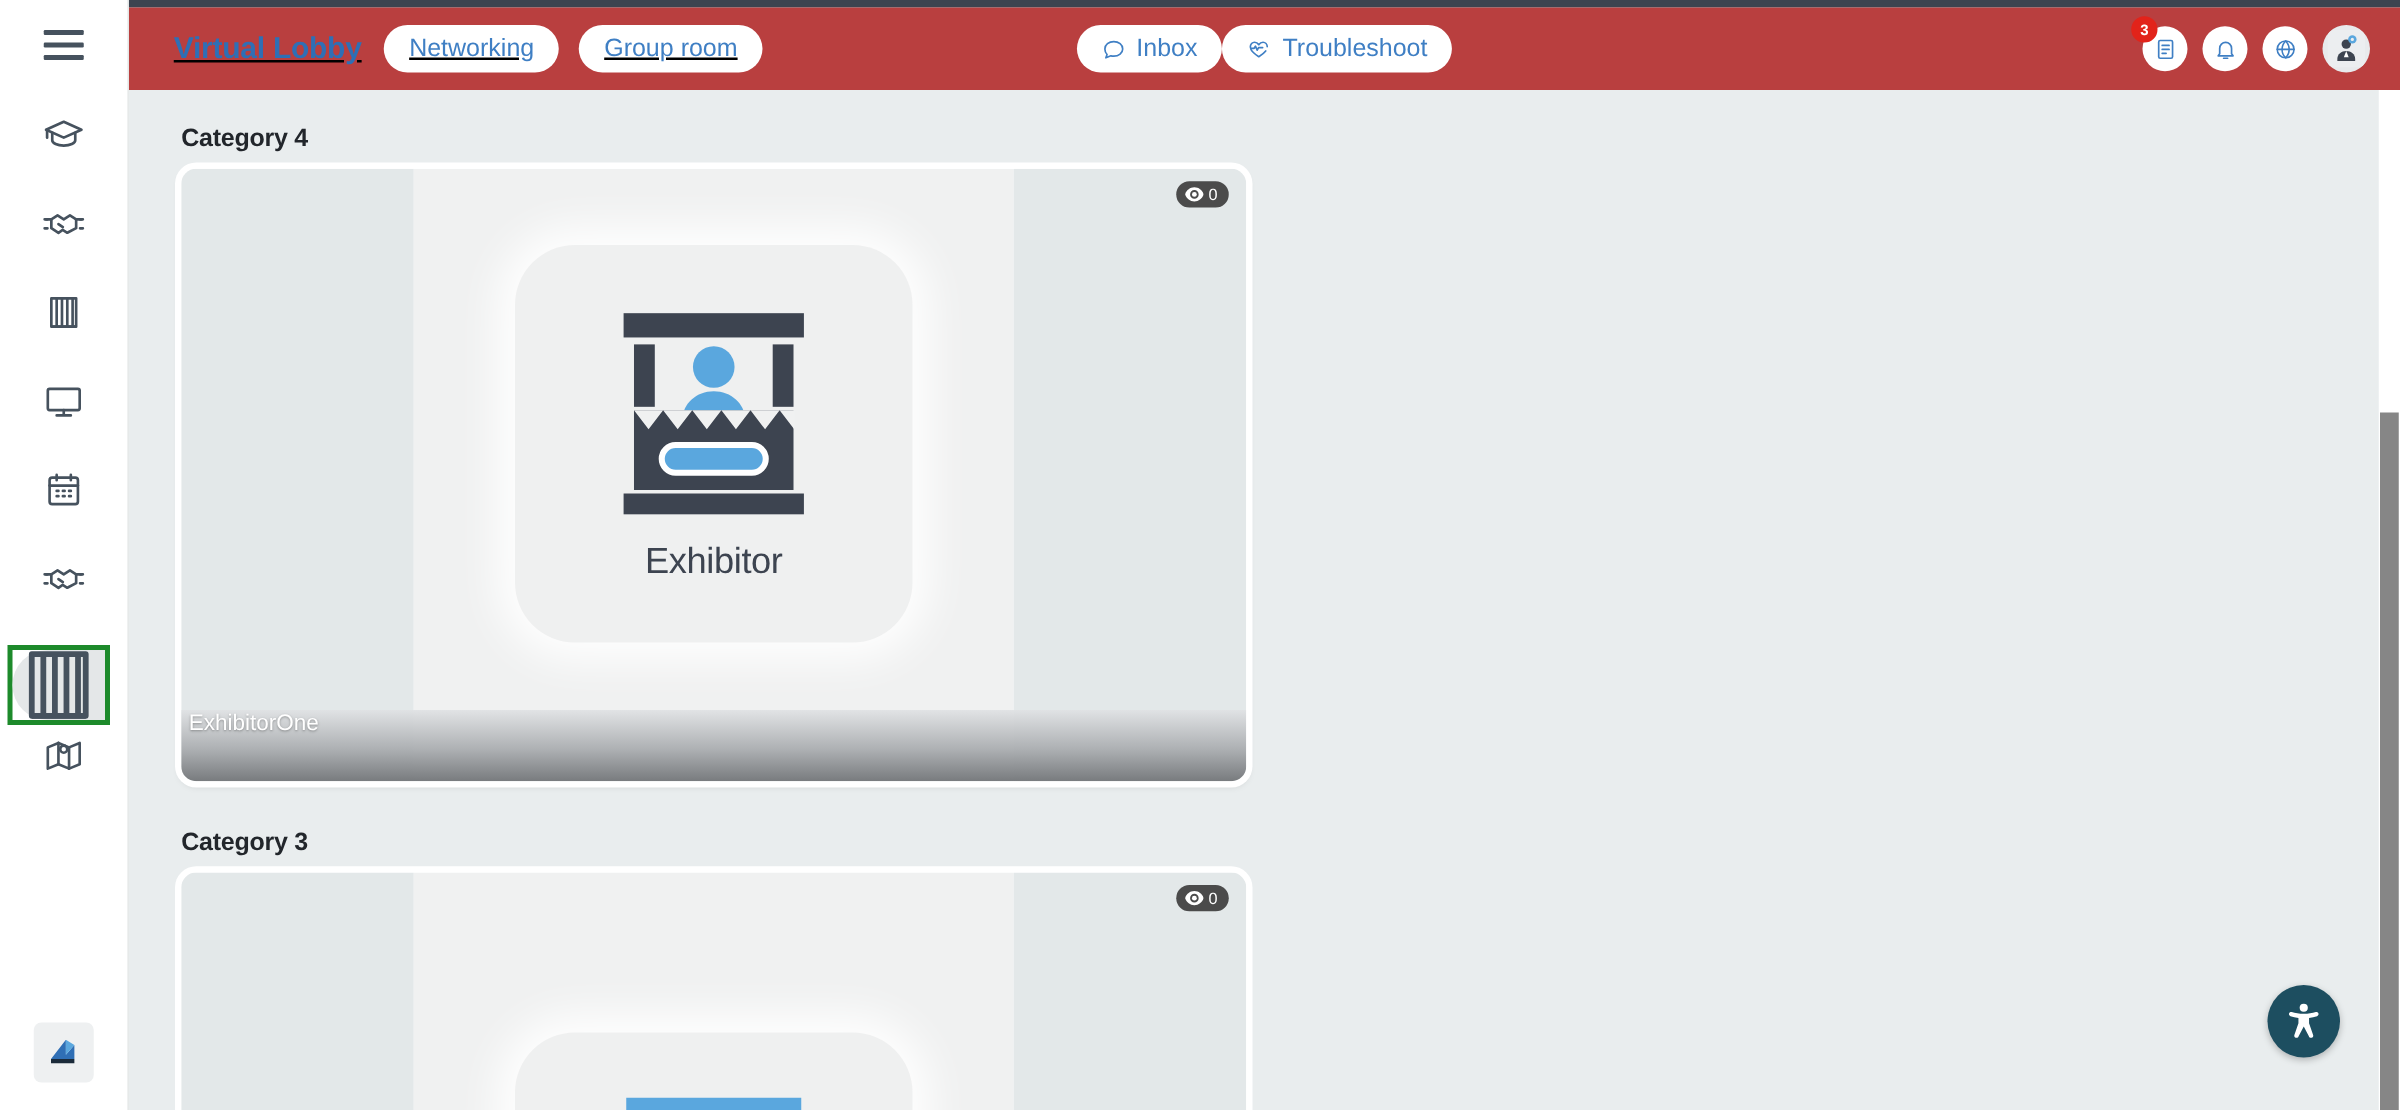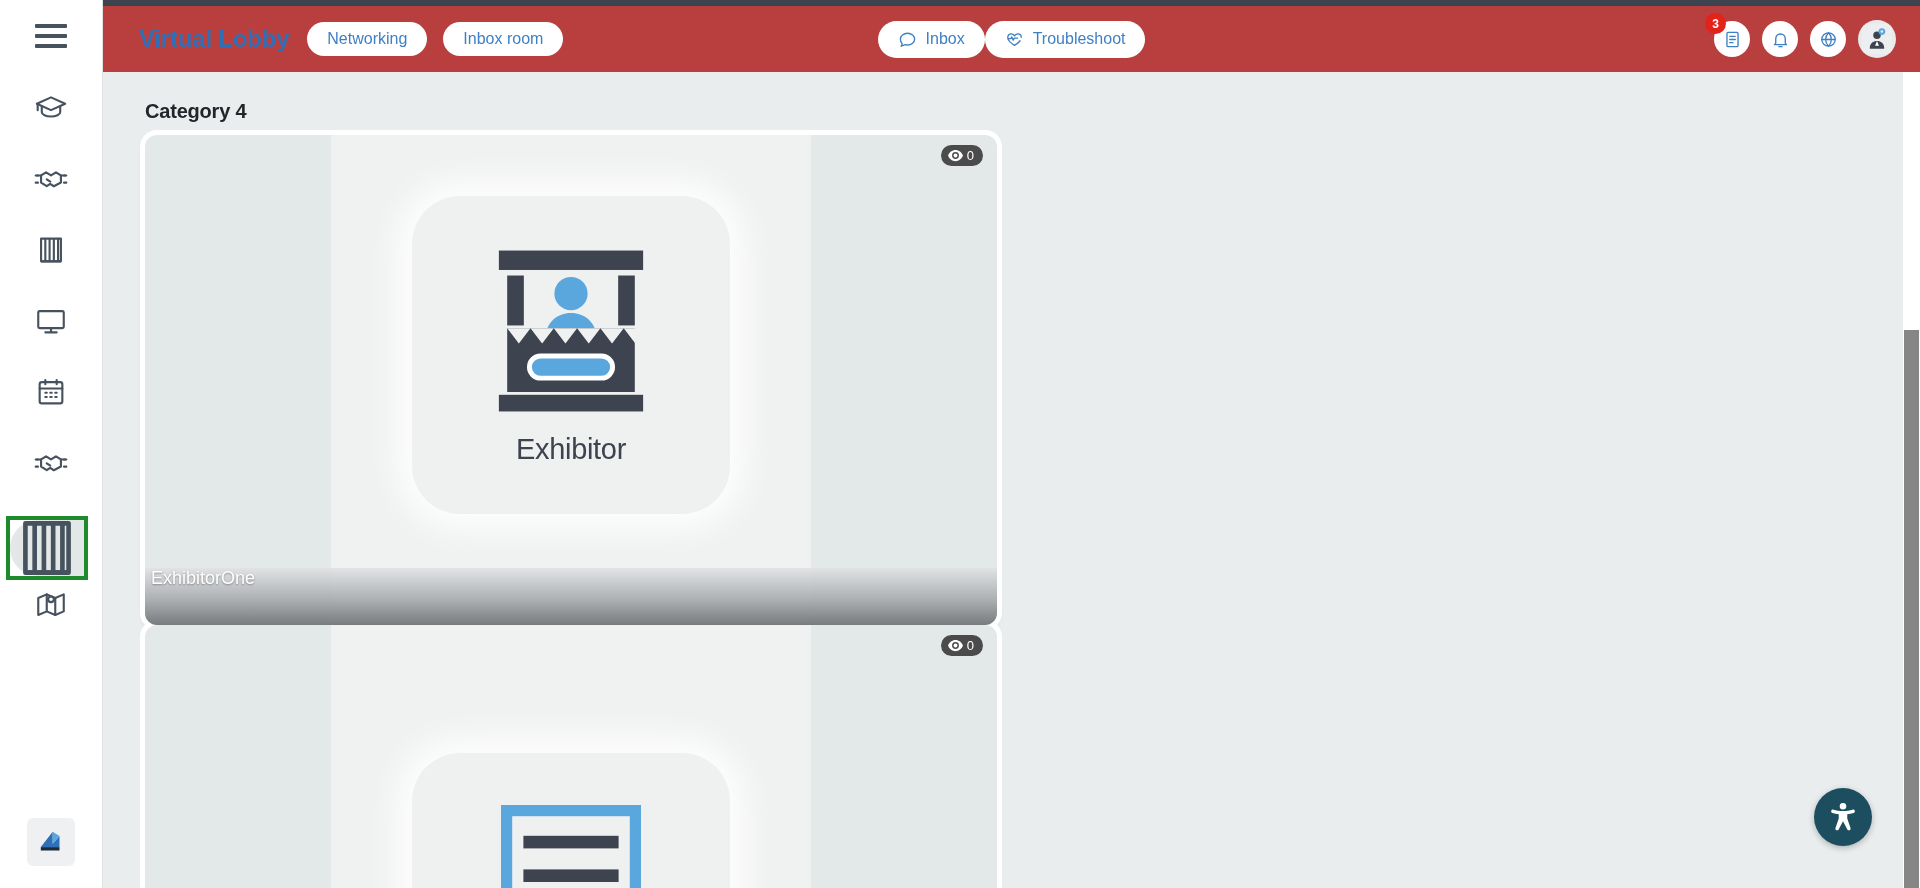--- a/index.html
+++ b/index.html
@@ -2,21 +2,21 @@
 <html><head>
 <meta charset="utf-8">
 <style>
   * { box-sizing: border-box; margin: 0; padding: 0; }
   html, body {
     width: 1920px; height: 888px;
     overflow: hidden;
     font-family: "Liberation Sans", sans-serif;
     background: #e9edee;
   }
-  .app { position: relative; width: 1920px; height: 640px; display: flex; }
+  .app { position: relative; width: 1920px; height: 640px; display: flex; text-decoration: underline; }
 
   
   .sidebar {
     width: 103px; height: 888px;
     background: #ffffff;
     border-right: 1px solid #dfe3e4;
     display: flex; flex-direction: column; align-items: center;
     flex: 0 0 103px;
     position: relative;
     z-index: 5;
@@ -71,21 +71,21 @@
     position: relative;
   }
   .brand {
     color: #2f6fb5; font-size: 24px; font-weight: bold;
     letter-spacing: -0.2px; margin-right: 18px; cursor: pointer;
     white-space: nowrap;
   }
   .pill {
     background: #ffffff; color: #3f7fc4;
     border-radius: 22px; padding: 9px 20px;
-    font-size: 16px; margin-right: 16px;
+    font-size: 20px; margin-right: 16px;
     cursor: pointer; white-space: nowrap;
     line-height: 1;
   }
   .center-group {
     position: absolute; left: 50%; transform: translateX(-50%);
     display: flex; align-items: flex-start; gap: 0;
   }
   .pill-ic { display: flex; align-items: center; gap: 9px; }
   .pill-ic svg { width: 19px; height: 19px; color: #3f7fc4; flex: 0 0 19px; }
 
@@ -331,21 +331,21 @@
 
   <div class="right">
 
     <div class="topstrip"></div>
 
     <div class="header">
 
       <div class="brand">Virtual Lobby</div>
 
       <div class="pill">Networking</div>
-      <div class="pill">Inbox room</div>
+      <div class="pill">Group room</div>
 
       <div class="center-group">
         <div class="pill pill-ic" style="margin-right:0">
           <svg viewBox="0 0 24 24" fill="none" stroke="currentColor" stroke-width="1.7" stroke-linecap="round" stroke-linejoin="round">
             <path d="M21 11.5c0 4.1-4 7.4-9 7.4-1 0-2-.13-2.9-.38L4 20.5l1.2-3.3C3.8 15.7 3 13.7 3 11.5 3 7.4 7 4.1 12 4.1s9 3.3 9 7.4z"></path>
           </svg>
           <span>Inbox</span>
         </div>
         <div class="pill pill-ic" style="margin-right:0">
           <svg viewBox="0 0 24 24" fill="none" stroke="currentColor" stroke-width="1.7" stroke-linecap="round" stroke-linejoin="round">
@@ -428,20 +428,21 @@
               </svg>
               <div class="art-label">Exhibitor</div>
             </div>
           </div>
 
           <div class="card-foot">
             <div class="card-foot-name">ExhibitorOne</div>
           </div>
         </div>
 
+        <div class="cat-title" style="margin-top:38px">Category 3</div>
 
         <div class="card2">
           <div class="card-bg">
             <div class="side-pane"></div>
             <div class="mid-pane"></div>
             <div class="side-pane"></div>
           </div>
 
           <div class="views">
             <svg viewBox="0 0 24 18" fill="currentColor">

